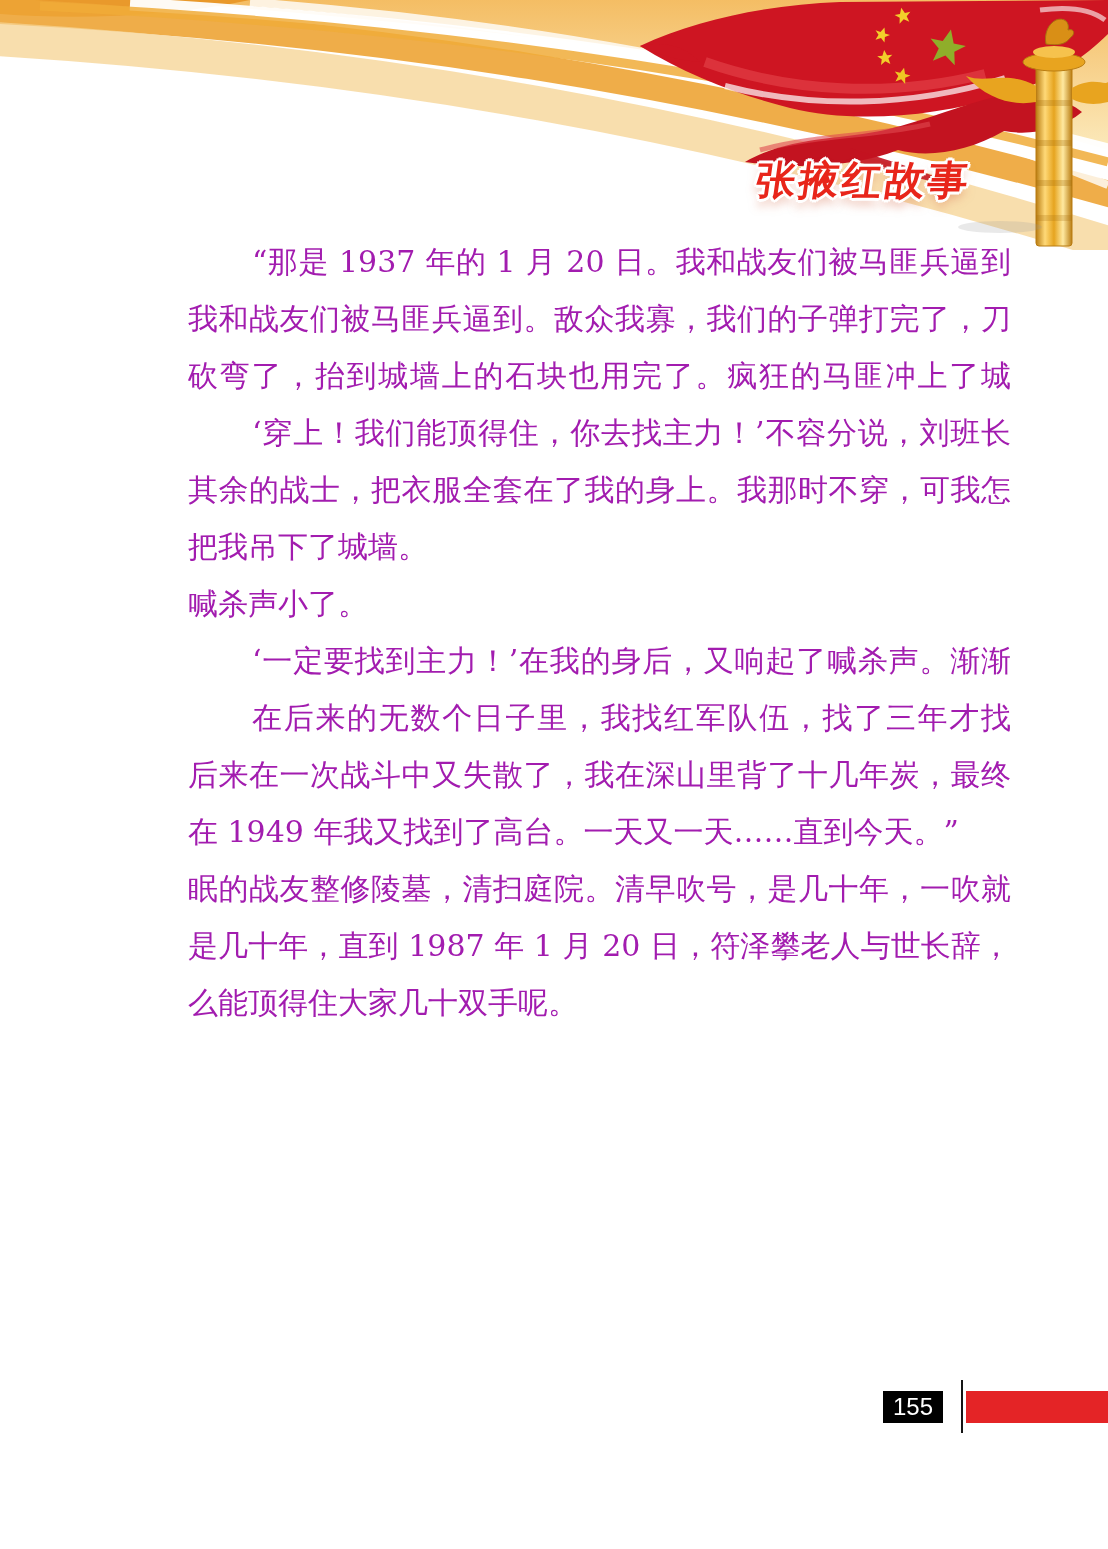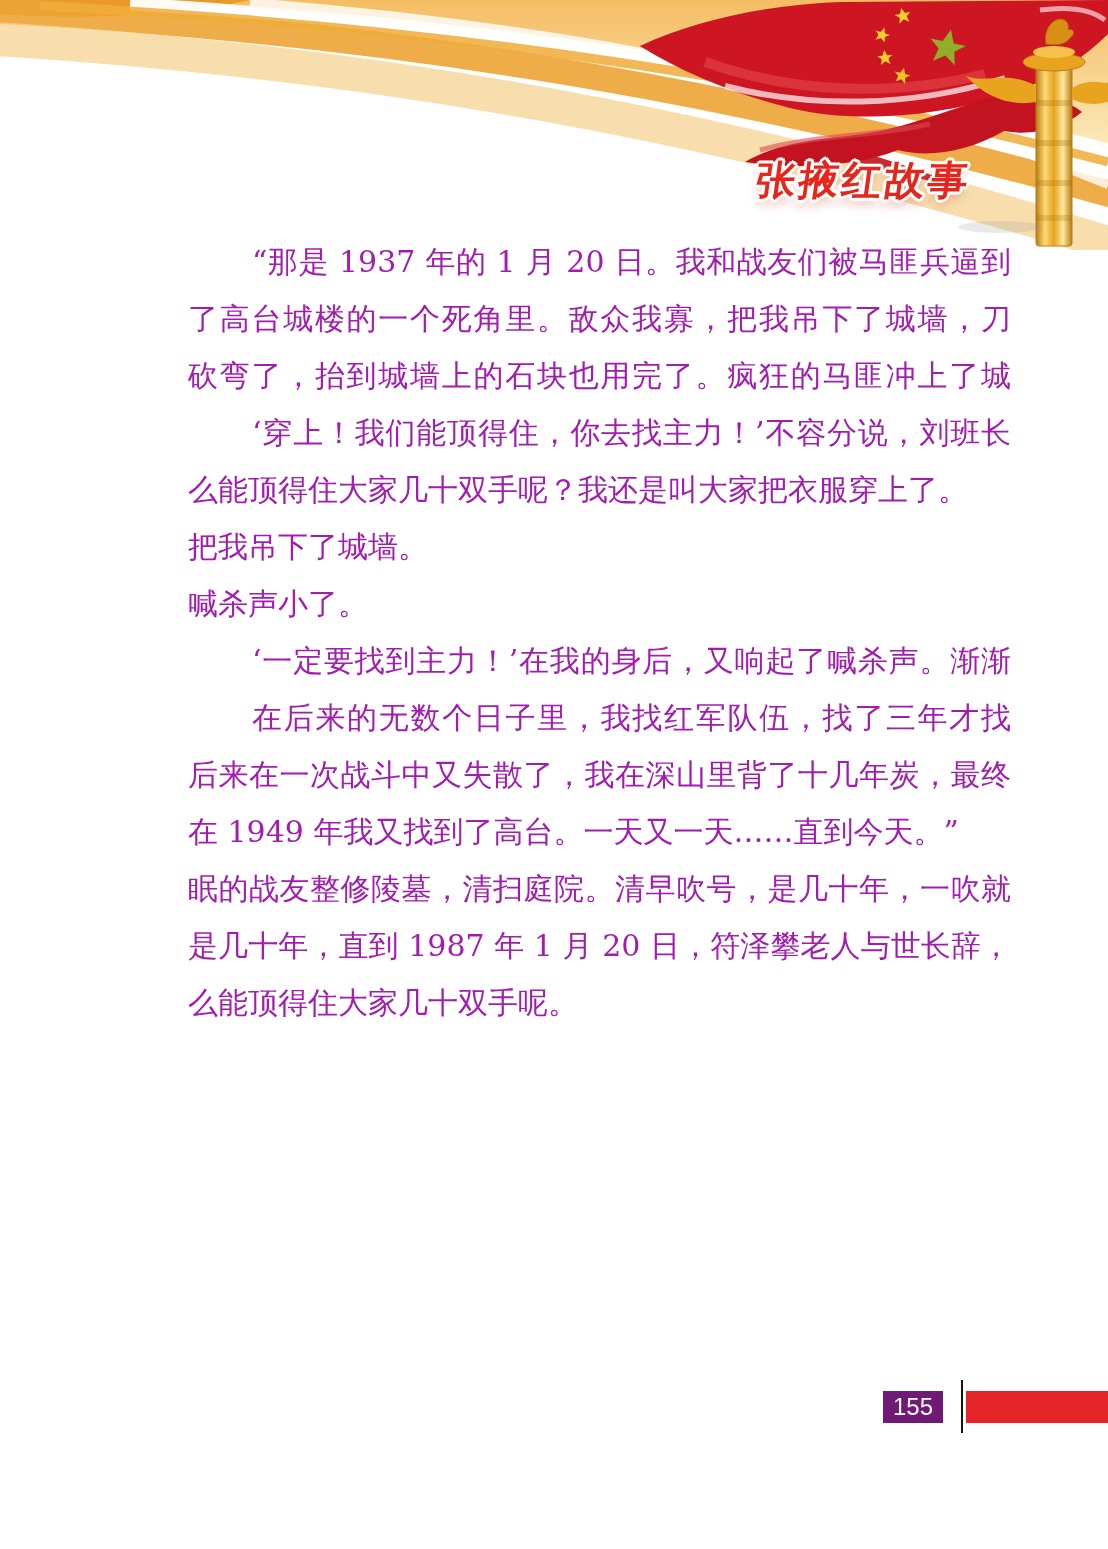--- a/index.html
+++ b/index.html
@@ -29,21 +29,21 @@
   .para { margin:0; padding:0; }
   .line {
     height:57px; line-height:57px; overflow:hidden;
     text-align:justify; text-align-last:justify;
   }
   .line.last { text-align-last:left; }
   .line.first { text-indent:64px; }
   
   .page-badge {
     position:absolute; left:883px; top:1391px; width:60px; height:32px;
-    background:#701a75; color:#ffffff;
+    background:#000000; color:#ffffff;
     font-family:"Liberation Sans","DejaVu Sans",sans-serif; font-size:24px;
     display:flex; align-items:center; justify-content:center;
   }
   .footer-divider {
     position:absolute; left:961px; top:1380px; width:2px; height:53px;
     background:#151515;
   }
   .footer-bar {
     position:absolute; left:966px; top:1391px; width:142px; height:32px;
     background:#e42426;
@@ -115,26 +115,26 @@
       <path d="M1046,44 C1044,34 1048,24 1056,20 C1064,17 1070,22 1068,30 C1074,28 1076,34 1070,38 C1066,44 1058,46 1046,44 Z" fill="#d98f16" stroke="#a86f0e" stroke-width="1"></path>
       <ellipse cx="1000" cy="227" rx="42" ry="6" fill="#9a9a9a" opacity="0.22"></ellipse>
     </g>
   </svg>
 
   <div class="page-title">张掖红故事</div>
 
   <main class="story">
       <div class="para">
         <div class="line first">“那是 1937 年的 1 月 20 日。我和战友们被马匪兵逼到</div>
-        <div class="line">了高台城楼的一个死角里。敌众我寡，把我吊下了城墙，刀</div>
+        <div class="line">我和战友们被马匪兵逼到。敌众我寡，我们的子弹打完了，刀</div>
         <div class="line">砍弯了，抬到城墙上的石块也用完了。疯狂的马匪冲上了城</div>
       </div>
       <div class="para">
         <div class="line first">‘穿上！我们能顶得住，你去找主力！’不容分说，刘班长和</div>
-        <div class="line last">么能顶得住大家几十双手呢？我还是叫大家把衣服穿上了。</div>
+        <div class="line">其余的战士，把衣服全套在了我的身上。我那时不穿，可我怎</div>
       </div>
       <div class="para">
         <div class="line last">把我吊下了城墙。</div>
       </div>
       <div class="para">
         <div class="line last">喊杀声小了。</div>
         <div class="line first">‘一定要找到主力！’在我的身后，又响起了喊杀声。渐渐</div>
       </div>
       <div class="para">
         <div class="line first">在后来的无数个日子里，我找红军队伍，找了三年才找到，</div>

